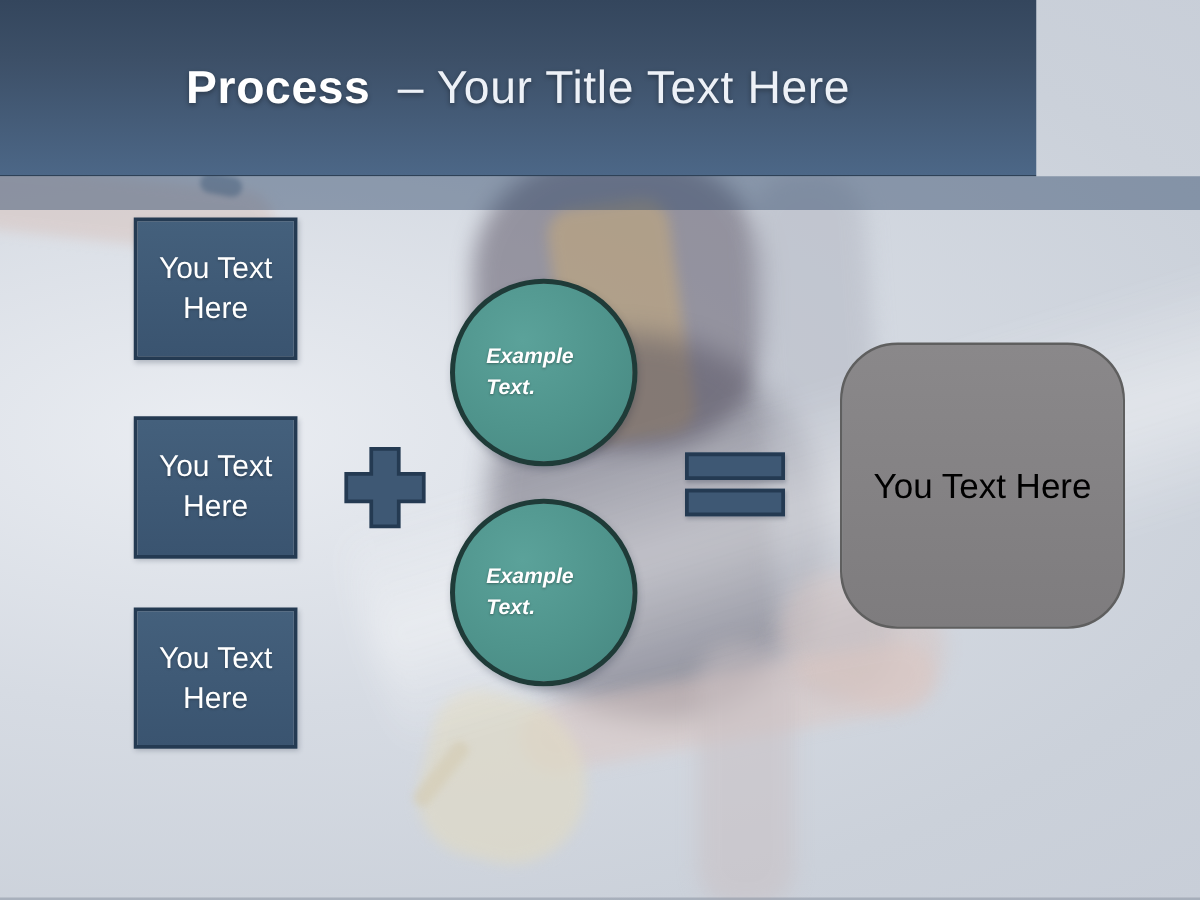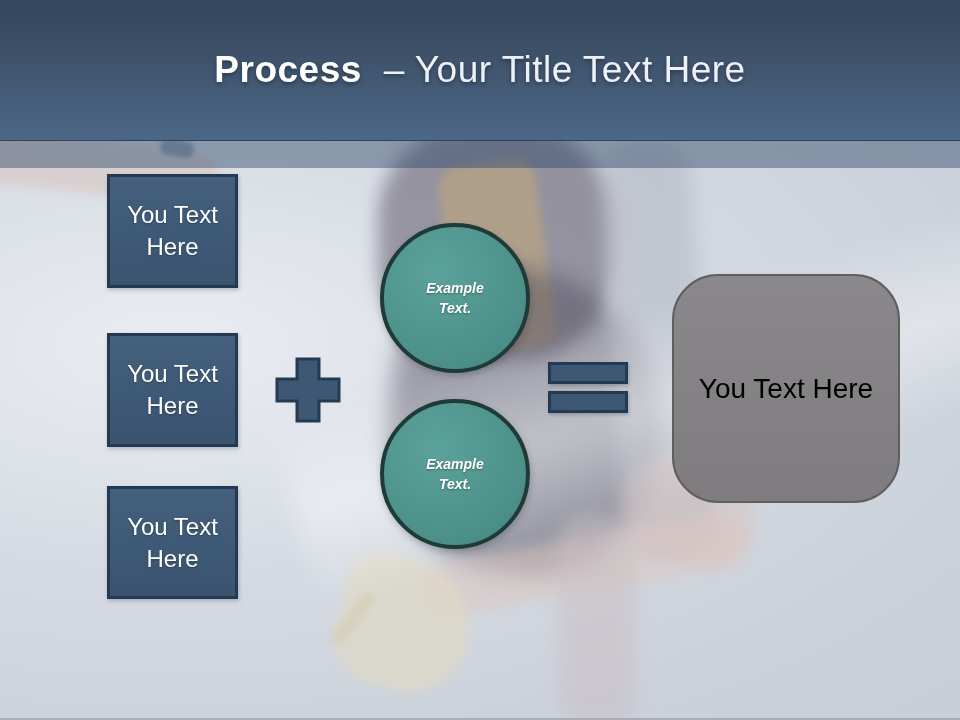--- a/index.html
+++ b/index.html
@@ -31,21 +31,21 @@
     background:#e0dac4;opacity:.65;filter:blur(5px);transform:rotate(14deg);}
   .ph-heel{left:346px;top:588px;width:14px;height:62px;border-radius:6px;
     background:#d4cbb2;opacity:.6;filter:blur(3px);transform:rotate(38deg);}
   .ph-leg{left:558px;top:515px;width:78px;height:210px;border-radius:30px;
     background:#c9bfc2;opacity:.5;filter:blur(8px);}
   .ph-swoosh{left:280px;top:300px;width:820px;height:190px;
     background:linear-gradient(rgba(255,255,255,0), rgba(255,255,255,.5), rgba(255,255,255,0));
     opacity:.8;filter:blur(12px);transform:rotate(-17deg);}
   
   .header{
-    position:absolute;left:0;top:0;width:960px;height:140px;
+    position:absolute;left:0;top:0;width:829px;height:140px;
     background:linear-gradient(to bottom,#34465d 0%,#3d5068 35%,#4c6787 100%);
     border-bottom:1px solid #2e4157;
     display:flex;align-items:center;justify-content:center;
   }
   .header-fade{
     position:absolute;left:0;top:141px;width:960px;height:27px;
     background:rgba(47,72,105,0.45);
   }
   .title{margin:0;font-size:37px;letter-spacing:.5px;
     text-shadow:0 2px 4px rgba(0,0,0,.35);}
@@ -64,26 +64,26 @@
   }
   .pbox1{top:174px;} .pbox2{top:333px;} .pbox3{top:486px;height:113px;}
   
   .plus-wrap{position:absolute;left:272px;top:354px;width:72px;height:72px;}
   .equals{position:absolute;left:548px;top:362px;width:80px;}
   .equals .bar{width:80px;height:22px;box-sizing:border-box;
     background:#3e5874;border:3px solid #243a52;box-shadow:1px 2px 3px rgba(30,45,65,.25);}
   .equals .bar + .bar{margin-top:7px;}
   
   .circle{
-    position:absolute;left:380px;width:150px;height:150px;box-sizing:border-box;
+    position:absolute;left:360px;width:150px;height:150px;box-sizing:border-box;
     border-radius:50%;
     background:radial-gradient(circle at 38% 32%, #5ba29a 0%, #4f948c 55%, #468680 100%);
     border:4px solid #1f3b38;
-    display:flex;align-items:center;justify-content:center;text-align:center;
-    color:#ffffff;font-weight:700;font-style:italic;font-size:14px;line-height:1.45;
+    display:flex;align-items:center;justify-content:center;text-align:left;
+    color:#ffffff;font-weight:700;font-style:italic;font-size:17px;line-height:1.45;
     text-shadow:0 1px 2px rgba(0,0,0,.35);
     box-shadow:1px 3px 6px rgba(30,45,65,.25);
   }
   .circle span{display:block;width:92px;}
   .circle1{top:223px;} .circle2{top:399px;}
   
   .result{
     position:absolute;left:672px;top:274px;width:228px;height:229px;box-sizing:border-box;
     border-radius:46px;
     background:linear-gradient(to bottom,#8a888a,#7e7c7e);

